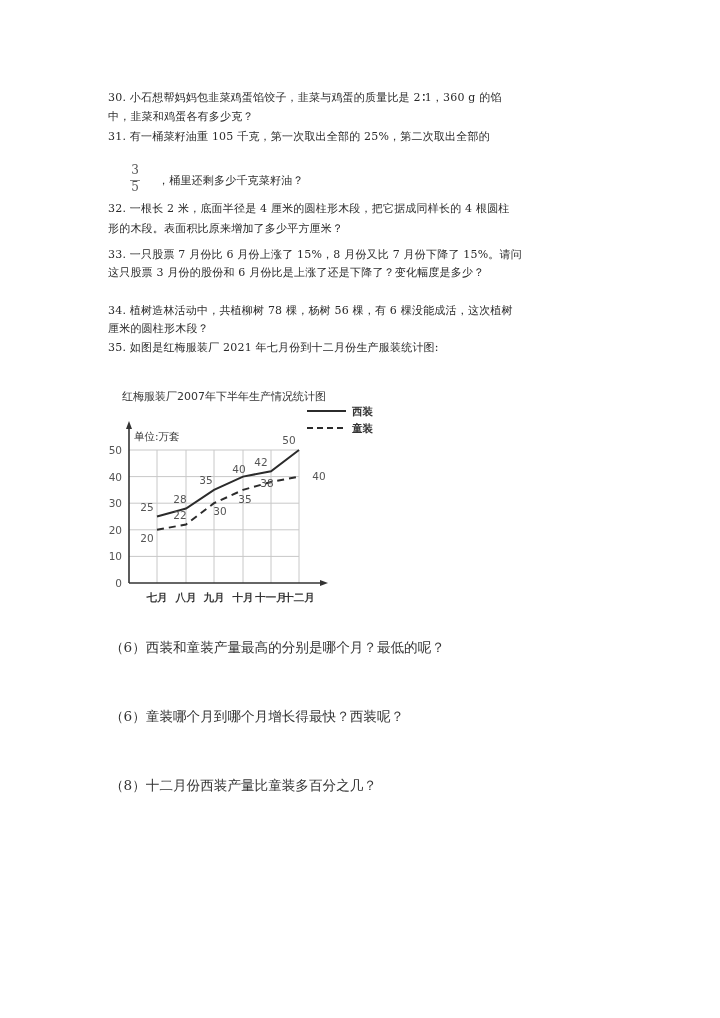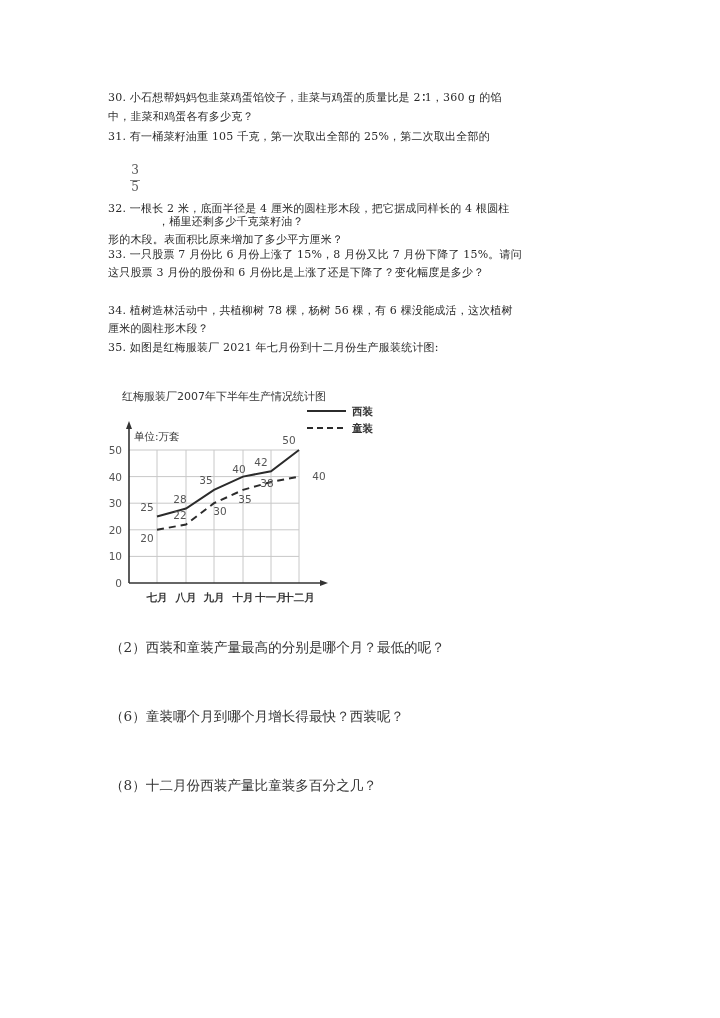--- a/index.html
+++ b/index.html
@@ -19,24 +19,24 @@
 
 <div class="line" style="top:88px">30. 小石想帮妈妈包韭菜鸡蛋馅饺子，韭菜与鸡蛋的质量比是 2∶1，360 g 的馅</div>
 <div class="line" style="top:107px">中，韭菜和鸡蛋各有多少克？</div>
 
 <div class="line" style="top:127px">31. 有一桶菜籽油重 105 千克，第一次取出全部的 25%，第二次取出全部的</div>
 <div class="frac" style="top:163px; height:34px;">
   <span class="num">3</span>
   <span class="bar"></span>
   <span class="den">5</span>
 </div>
-<div class="line" style="top:171px; left:158px;margin-top:41px;">，桶里还剩多少千克菜籽油？</div>
+<div class="line" style="top:171px; left:158px;">，桶里还剩多少千克菜籽油？</div>
 
 <div class="line" style="top:199px">32. 一根长 2 米，底面半径是 4 厘米的圆柱形木段，把它据成同样长的 4 根圆柱</div>
-<div class="line" style="top:230px">形的木段。表面积比原来增加了多少平方厘米？</div>
+<div class="line" style="top:219px">形的木段。表面积比原来增加了多少平方厘米？</div>
 
 <div class="line" style="top:245px">33. 一只股票 7 月份比 6 月份上涨了 15%，8 月份又比 7 月份下降了 15%。请问</div>
 <div class="line" style="top:263px">这只股票 3 月份的股份和 6 月份比是上涨了还是下降了？变化幅度是多少？</div>
 
 <div class="line" style="top:301px">34. 植树造林活动中，共植柳树 78 棵，杨树 56 棵，有 6 棵没能成活，这次植树</div>
 <div class="line" style="top:319px">厘米的圆柱形木段？</div>
 
 <div class="line" style="top:338px">35. 如图是红梅服装厂 2021 年七月份到十二月份生产服装统计图:</div>
 
 <svg id="chart" xmlns="http://www.w3.org/2000/svg" width="720" height="1018">
@@ -96,15 +96,15 @@
       <text x="289" y="444" font-size="10.5" fill="#555555" text-anchor="middle">50</text>
       <text x="147" y="541.8" font-size="10.5" fill="#555555" text-anchor="middle">20</text>
       <text x="180" y="519.48" font-size="10.5" fill="#555555" text-anchor="middle">22</text>
       <text x="220" y="515.2" font-size="10.5" fill="#555555" text-anchor="middle">30</text>
       <text x="245" y="502.9" font-size="10.5" fill="#555555" text-anchor="middle">35</text>
       <text x="267" y="486.92" font-size="10.5" fill="#555555" text-anchor="middle">38</text>
       <text x="319" y="479.6" font-size="10.5" fill="#555555" text-anchor="middle">40</text>
     </g>
 </svg>
 
-<div class="q" style="top:638px">（2）西装和童装产量最高的分别是哪个月？最低的呢？</div>
+<div class="q" style="top:638px">（6）西装和童装产量最高的分别是哪个月？最低的呢？</div>
 <div class="q" style="top:707px">（6）童装哪个月到哪个月增长得最快？西装呢？</div>
 <div class="q" style="top:776px">（8）十二月份西装产量比童装多百分之几？</div>
 
 </body></html>

